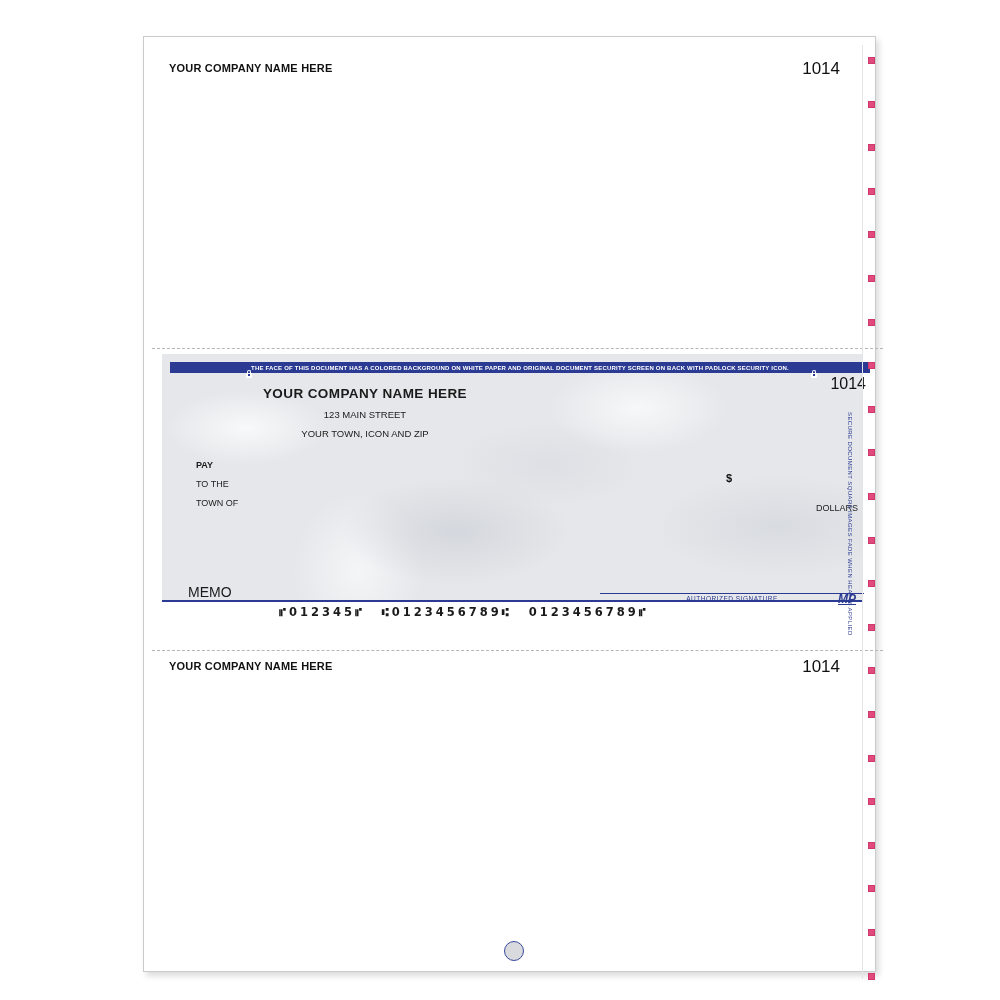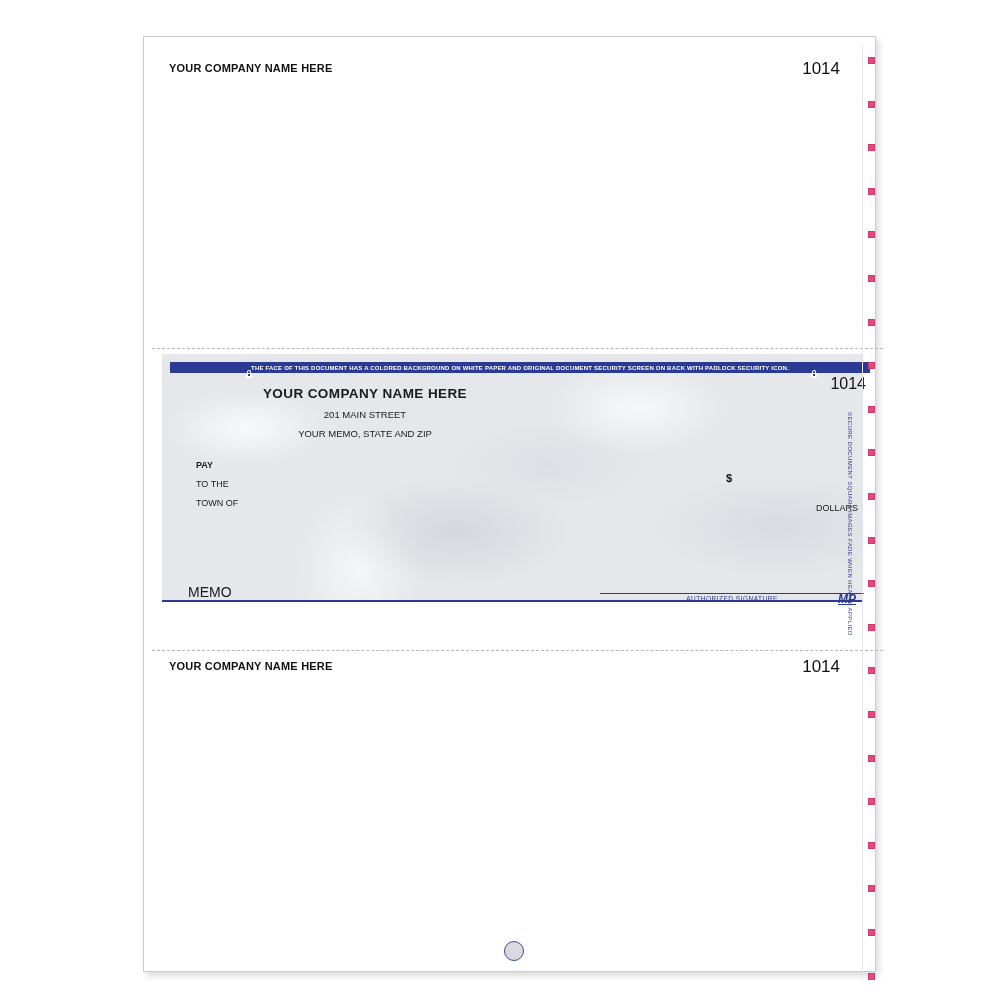--- a/index.html
+++ b/index.html
@@ -99,22 +99,22 @@
 
   <div class="check">
     <div class="banner">
       <span class="padlock left"></span>
       <span class="banner-text">THE FACE OF THIS DOCUMENT HAS A COLORED BACKGROUND ON WHITE PAPER AND ORIGINAL DOCUMENT SECURITY SCREEN ON BACK WITH PADLOCK SECURITY ICON.</span>
       <span class="padlock right"></span>
     </div>
 
     <div class="company-block">
       <div class="company-name">YOUR COMPANY NAME HERE</div>
-      <div class="company-addr">201 MAIN STREET</div>
-      <div class="company-addr">YOUR MEMO, STATE AND ZIP</div>
+      <div class="company-addr">123 MAIN STREET</div>
+      <div class="company-addr">YOUR TOWN, ICON AND ZIP</div>
     </div>
 
 
     <div class="check-number">1014</div>
 
     <div class="pay-block">
       <div class="b">PAY</div>
       <div>TO THE</div>
       <div>TOWN OF</div>
     </div>
@@ -124,20 +124,21 @@
     <div class="memo-label">MEMO</div>
 
     <div class="side-security">SECURE DOCUMENT SQUARE IMAGES FADE WHEN HEAT IS APPLIED</div>
 
     <div class="signature">
       <div class="mp-mark">MP</div>
       <div class="signature-label">AUTHORIZED SIGNATURE</div>
     </div>
   </div>
 
+  <div class="micr">⑈012345⑈ ⑆0123456789⑆ 0123456789⑈</div>
 
   <div class="perf bottom"></div>
 
   <div class="stub-company bot-stub">YOUR COMPANY NAME HERE</div>
   <div class="stub-number bot-stub">1014</div>
 
   <div class="hole-punch"></div>
 
   <div class="tractor-line"></div>
   <div id="tractor-marks">

